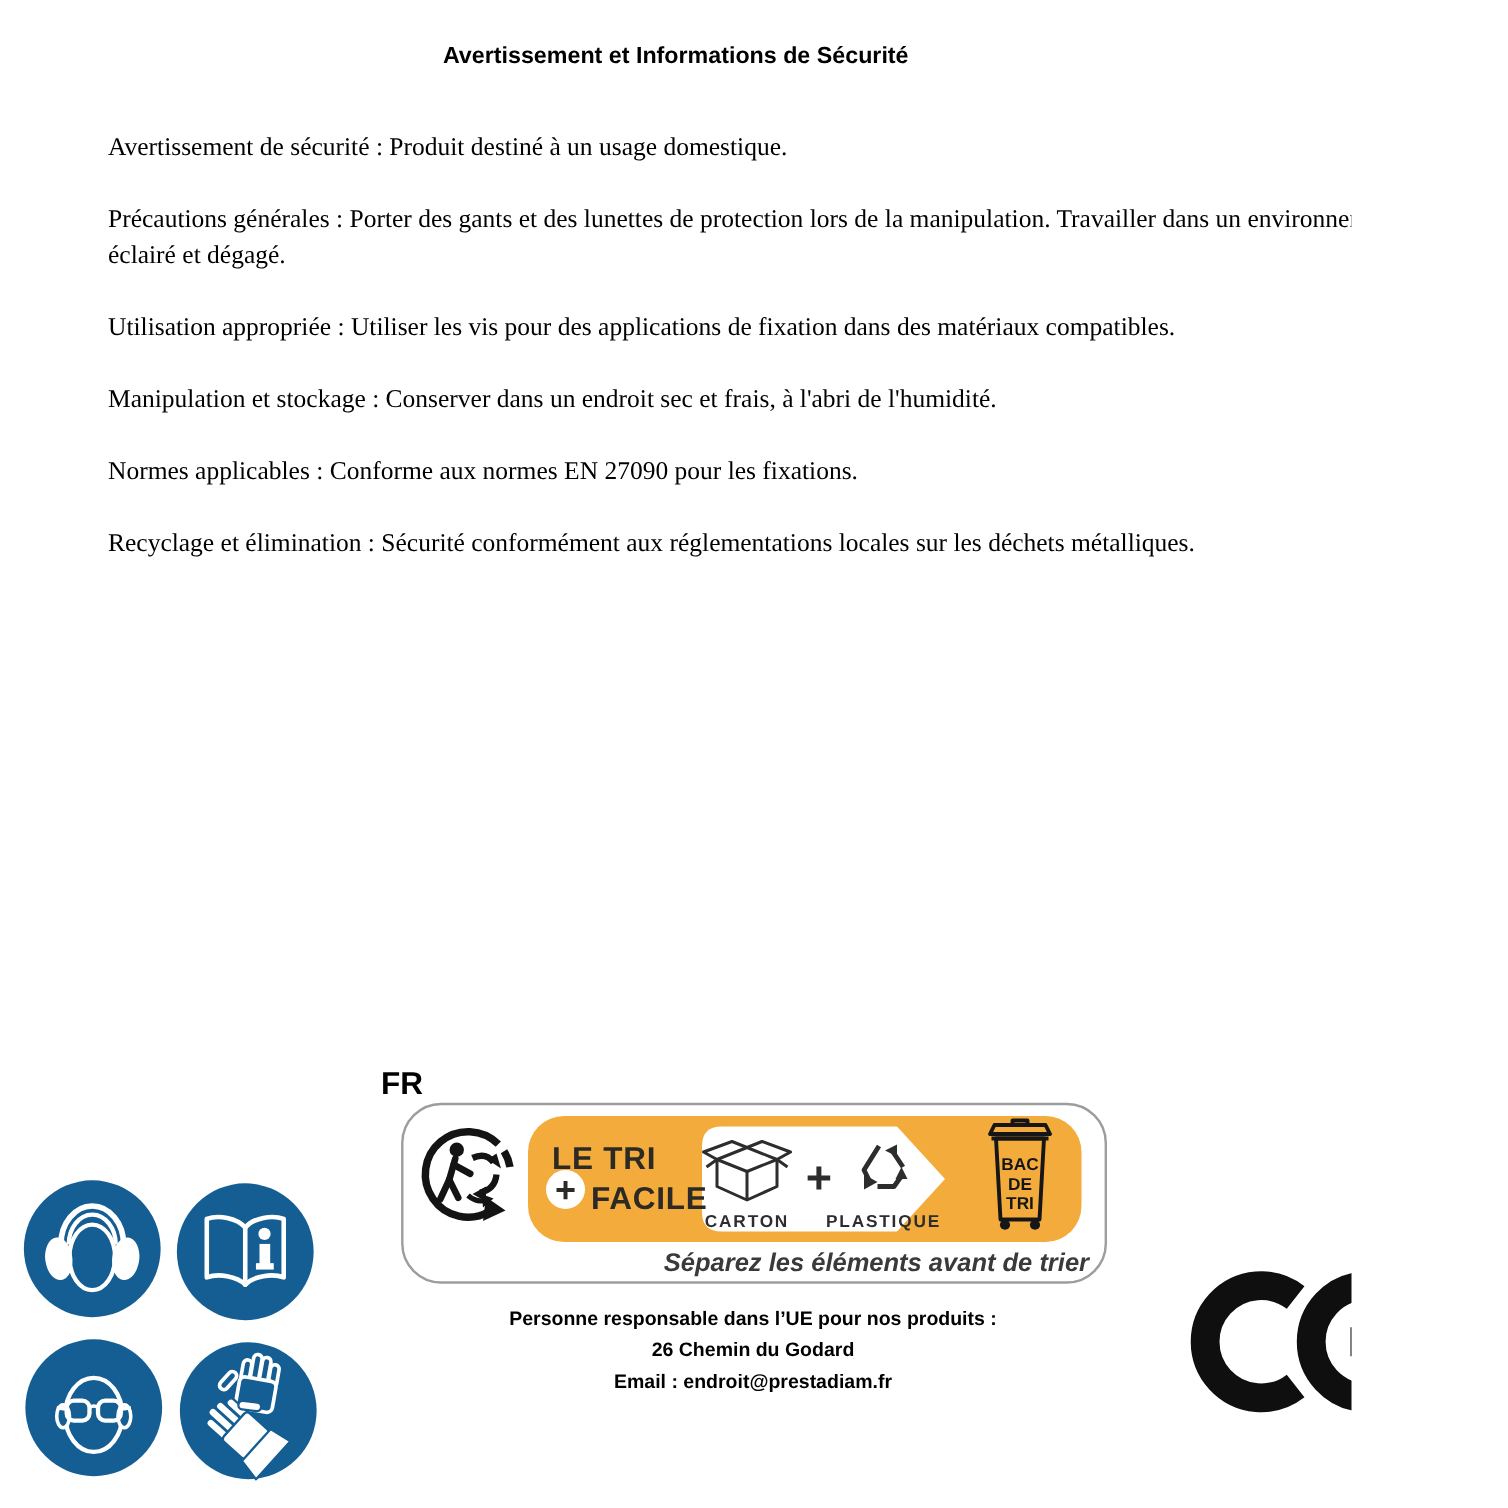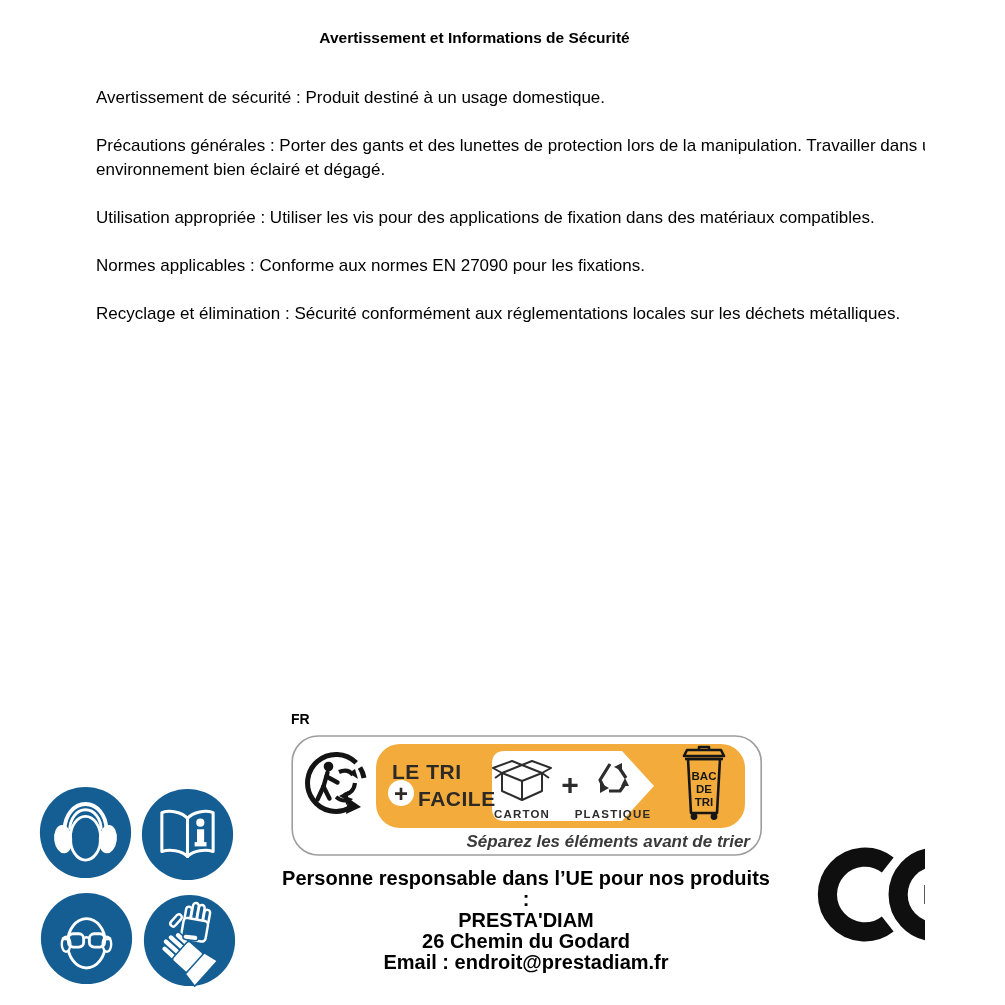--- a/index.html
+++ b/index.html
@@ -1,45 +1,46 @@
 <!DOCTYPE html>
 <html><head>
 <meta charset="utf-8">
 <style>
   html,body{margin:0;padding:0;background:#fff;}
   body{width:1005px;height:1005px;font-family:"Liberation Sans",sans-serif;color:#000;}
-  .canvas{position:relative;width:901px;height:1005px;overflow:hidden;background:#fff;margin-left:24px;}
+  .canvas{position:relative;width:901px;height:1005px;overflow:hidden;background:#fff;}
   .title{position:absolute;top:29px;left:0;width:100%;text-align:center;
          font-size:15.5px;font-weight:bold;margin:0;}
   .body-text{position:absolute;top:62px;left:72px;width:903px;
              font-size:17px;line-height:24px;}
-  .body-text p{margin:24px 0;}
+  .body-text p{margin:24px 0;font-family:Liberation Serif, serif;}
   .picto{position:absolute;width:95px;height:95px;}
   .picto svg{display:block;width:100%;height:100%;}
-  .fr-label{position:absolute;left:267px;top:711px;font-size:14px;font-weight:bold;}
+  .fr-label{position:absolute;left:254px;top:711px;font-size:21px;font-weight:bold;}
   .trilabel{position:absolute;left:267px;top:734px;width:472px;height:123px;}
   .address{position:absolute;left:252px;top:868px;width:500px;text-align:center;
-           font-size:20px;font-weight:bold;line-height:21px;}
+           font-size:13px;font-weight:bold;line-height:21px;}
   .ce{position:absolute;left:793px;top:845px;width:152px;height:99px;}
   .band-head{font-weight:800;font-size:21px;letter-spacing:.5px;}
   .mat-label{font-weight:700;font-size:11.5px;letter-spacing:1.2px;}
   .bin-label{font-weight:800;font-size:11.5px;}
   .caption{font-style:italic;font-weight:600;font-size:17px;}
 </style>
 </head>
 <body>
 
 <div class="canvas">
 
   <h1 class="title">Avertissement et Informations de Sécurité</h1>
 
   <div class="body-text">
     <p>Avertissement de sécurité : Produit destiné à un usage domestique.</p>
     <p>Précautions générales : Porter des gants et des lunettes de protection lors de la manipulation. Travailler dans un environnement bien éclairé et dégagé.</p>
     <p>Utilisation appropriée : Utiliser les vis pour des applications de fixation dans des matériaux compatibles.</p>
+    <p>Manipulation et stockage : Conserver dans un endroit sec et frais, à l'abri de l'humidité.</p>
     <p>Normes applicables : Conforme aux normes EN 27090 pour les fixations.</p>
     <p>Recyclage et élimination : Sécurité conformément aux réglementations locales sur les déchets métalliques.</p>
   </div>
 
   <div class="picto" style="left:14px;top:785px">
     <svg viewBox="0 0 100 100">
       <circle cx="50" cy="50" r="48" fill="#155E93"></circle>
       <path d="M28,47 A22,27 0 0 1 72,47" stroke="#fff" stroke-width="4" fill="none"></path>
       <path d="M33.5,47 A16.5,21 0 0 1 66.5,47" stroke="#fff" stroke-width="3" fill="none"></path>
       <ellipse cx="50" cy="56" rx="16" ry="23" fill="#155E93" stroke="#fff" stroke-width="3"></ellipse>
@@ -167,21 +168,20 @@
       <text x="0" y="-6" text-anchor="middle" class="bin-label" fill="#161616">BAC</text>
       <text x="0" y="7" text-anchor="middle" class="bin-label" fill="#161616">DE</text>
       <text x="0" y="20" text-anchor="middle" class="bin-label" fill="#161616">TRI</text>
     </g>
 
     <text x="459" y="113" text-anchor="end" class="caption" fill="#3a3a3a">Séparez les éléments avant de trier</text>
   </svg>
 
   <div class="address">
     <div>Personne responsable dans l’UE pour nos produits :</div>
-    <div>PRESTA'DIAM</div>
     <div>26 Chemin du Godard</div>
     <div>Email : endroit@prestadiam.fr</div>
   </div>
 
   <svg class="ce" viewBox="0 0 150 98">
     <g stroke="#0f0f0f" stroke-width="19" fill="none">
       <path d="M69.8,19.8 A37,37 0 1 0 69.8,78.2"></path>
       <path d="M139.8,19.8 A37,37 0 1 0 139.8,78.2"></path>
       <path d="M106,49 H145"></path>
     </g>

